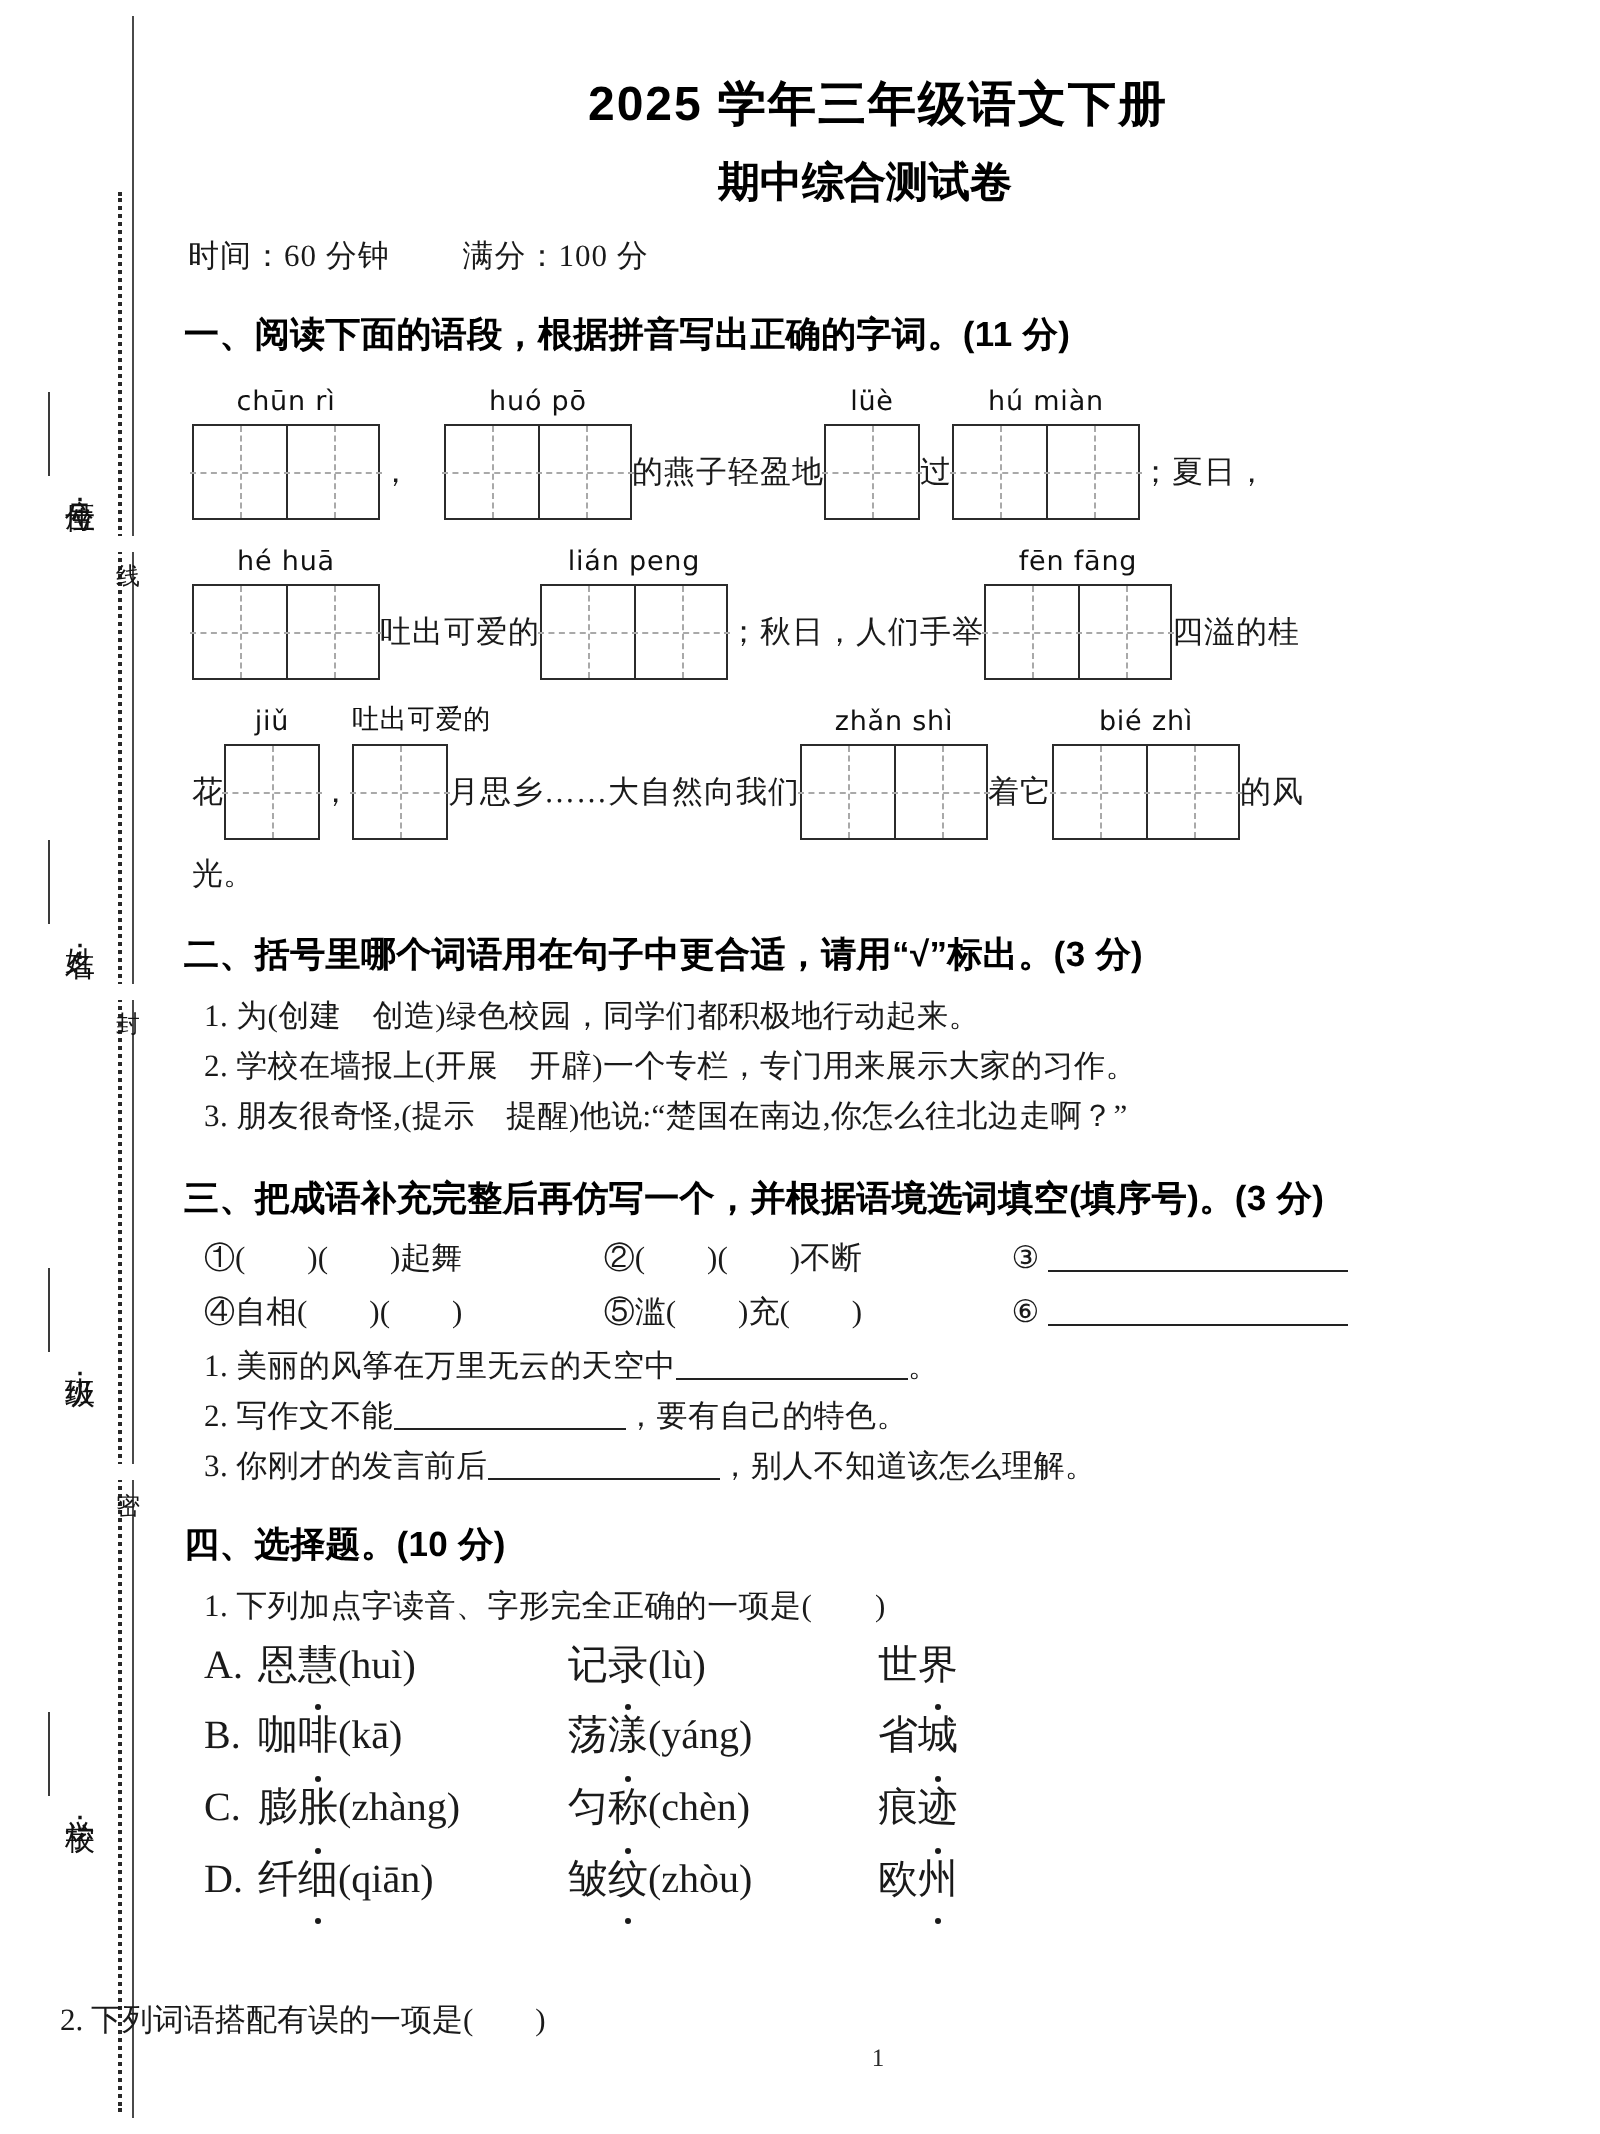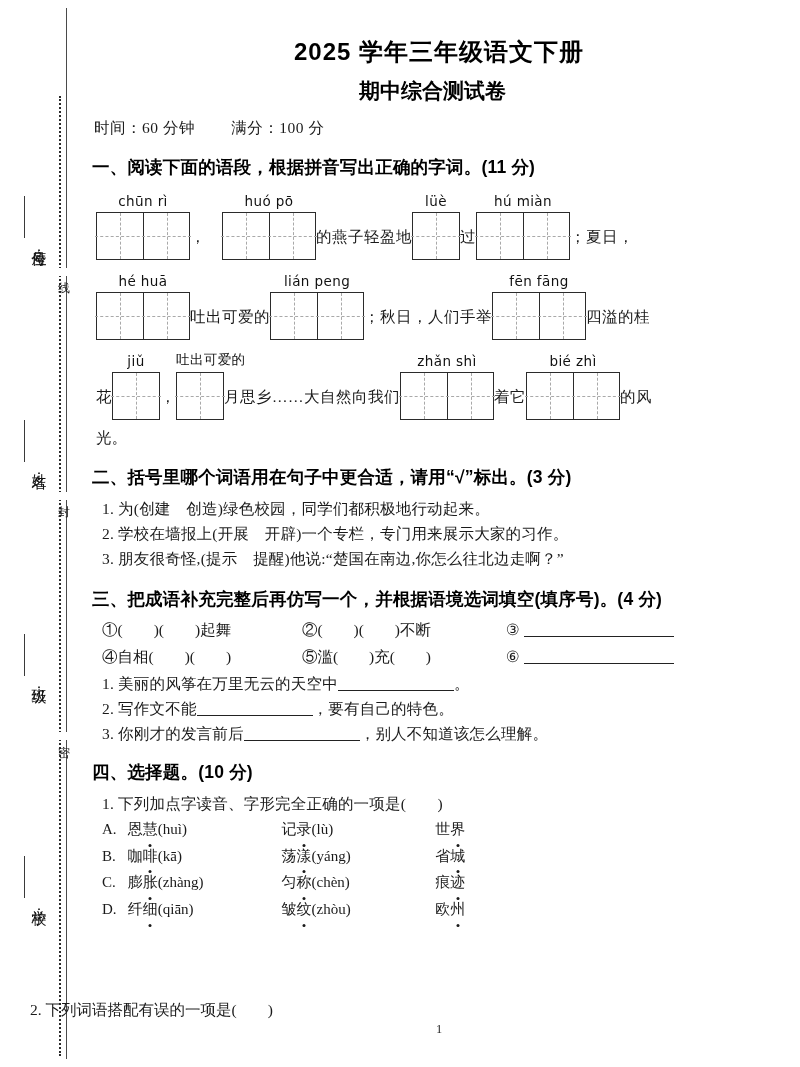--- a/index.html
+++ b/index.html
@@ -187,21 +187,21 @@
   }
 
   .tail-line {
     font-size: 15.5px;
     margin-left: 18px;
     line-height: 1.5;
   }
 
   
   .choice-row {
-    font-size: 15px;
+    font-size: 20px;
     line-height: 1.78;
     margin-left: 24px;
     white-space: nowrap;
   }
   .choice-row .lbl { display: inline-block; width: 22px; }
   .choice-row .opt {
     display: inline-block;
     min-width: 150px;
   }
   .dotted {
@@ -379,21 +379,21 @@
     </div>
   </div>
 
   <div class="tail-line">光。</div>
 
   <div class="sec-head">二、括号里哪个词语用在句子中更合适，请用“√”标出。(3 分)</div>
   <div class="q-line">1. 为(创建　创造)绿色校园，同学们都积极地行动起来。</div>
   <div class="q-line">2. 学校在墙报上(开展　开辟)一个专栏，专门用来展示大家的习作。</div>
   <div class="q-line">3. 朋友很奇怪,(提示　提醒)他说:“楚国在南边,你怎么往北边走啊？”</div>
 
-  <div class="sec-head">三、把成语补充完整后再仿写一个，并根据语境选词填空(填序号)。(4 分)</div>
+  <div class="sec-head">三、把成语补充完整后再仿写一个，并根据语境选词填空(填序号)。(3 分)</div>
 
   <div class="idiom-row">
     <span class="col c1">①(　　)(　　)起舞</span>
     <span class="col c2">②(　　)(　　)不断</span>
     <span>③</span>
     <span class="blank-u" style="width:150px;height:15px;"></span>
   </div>
   <div class="idiom-row">
     <span class="col c1">④自相(　　)(　　)</span>
     <span class="col c2">⑤滥(　　)充(　　)</span>

